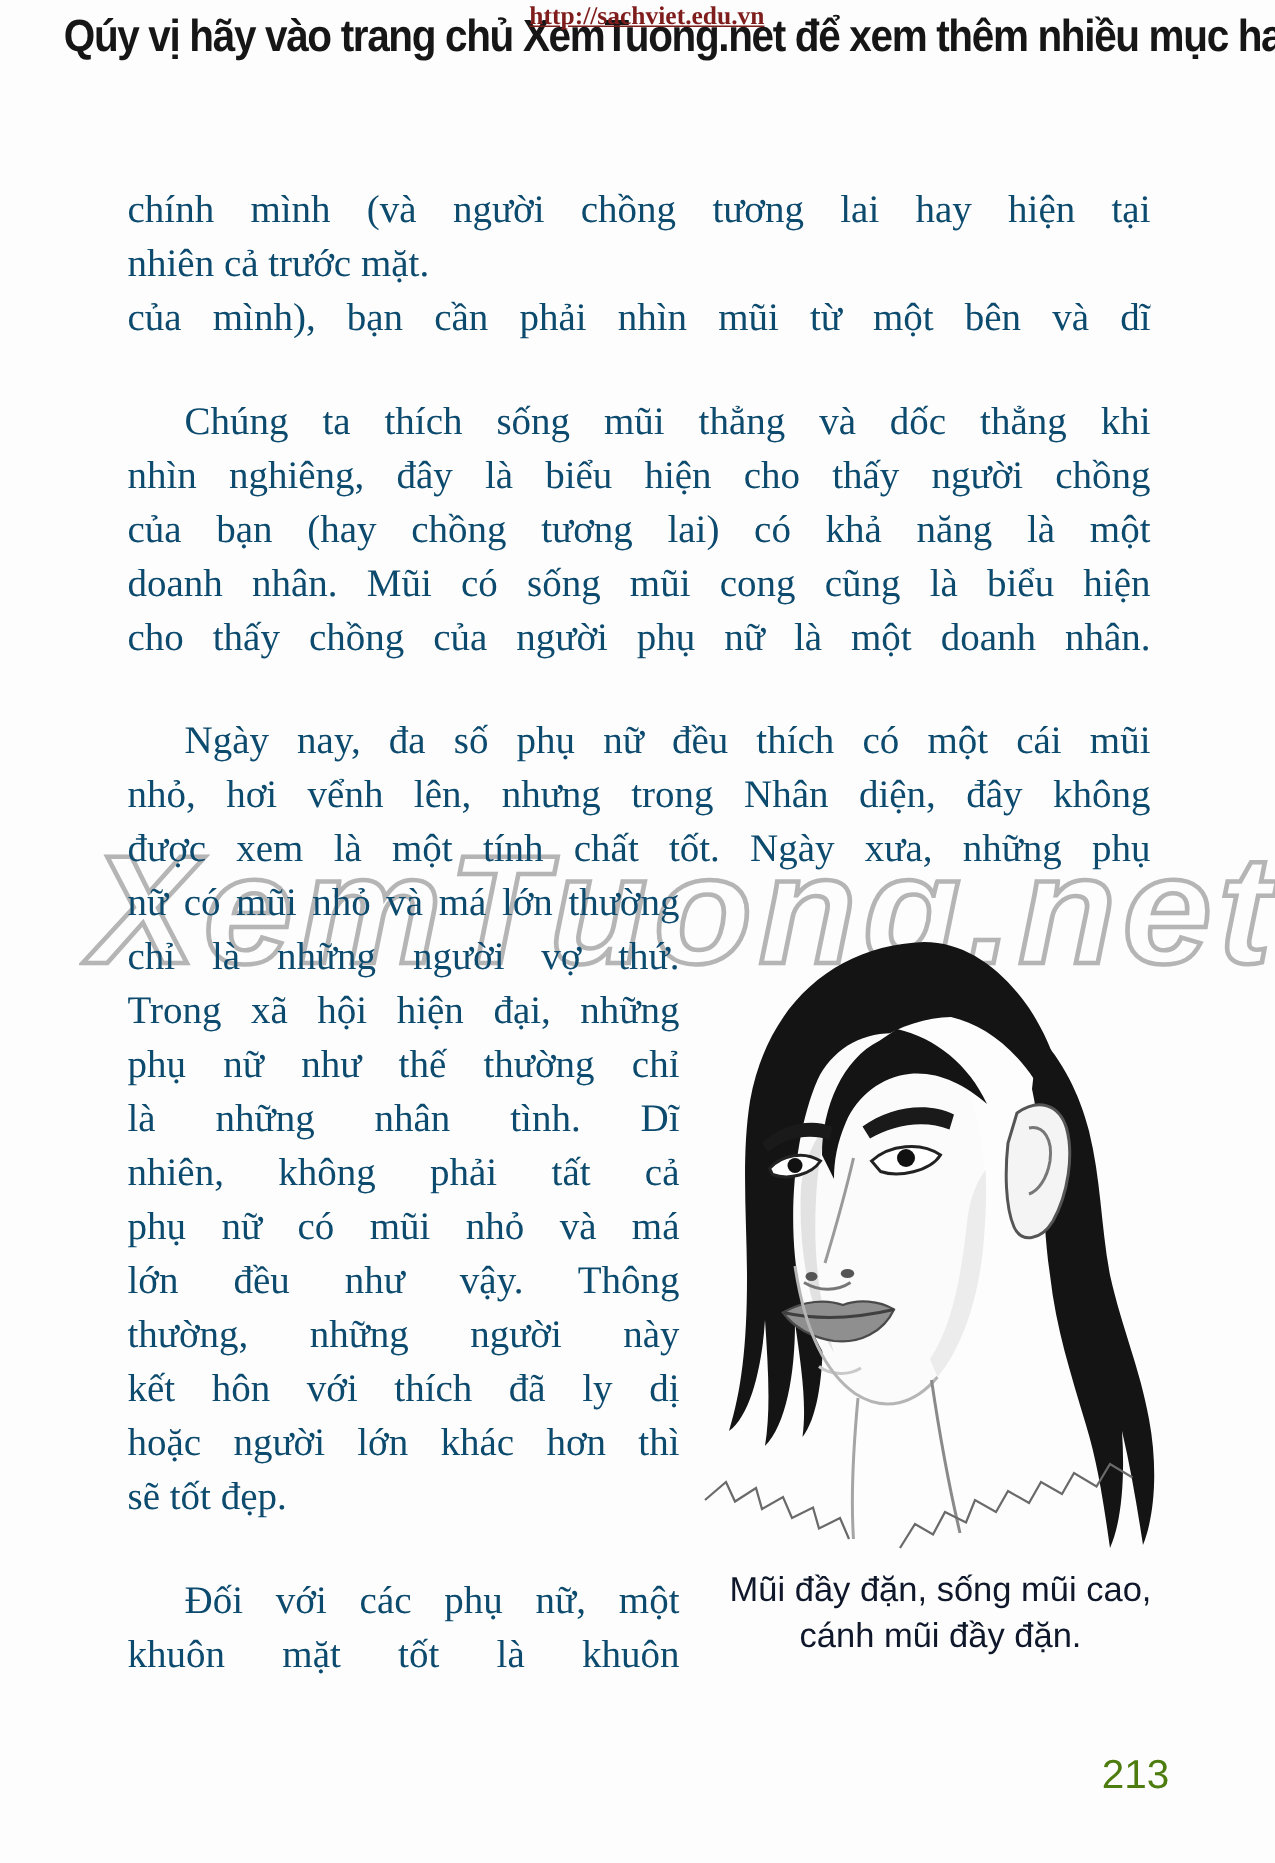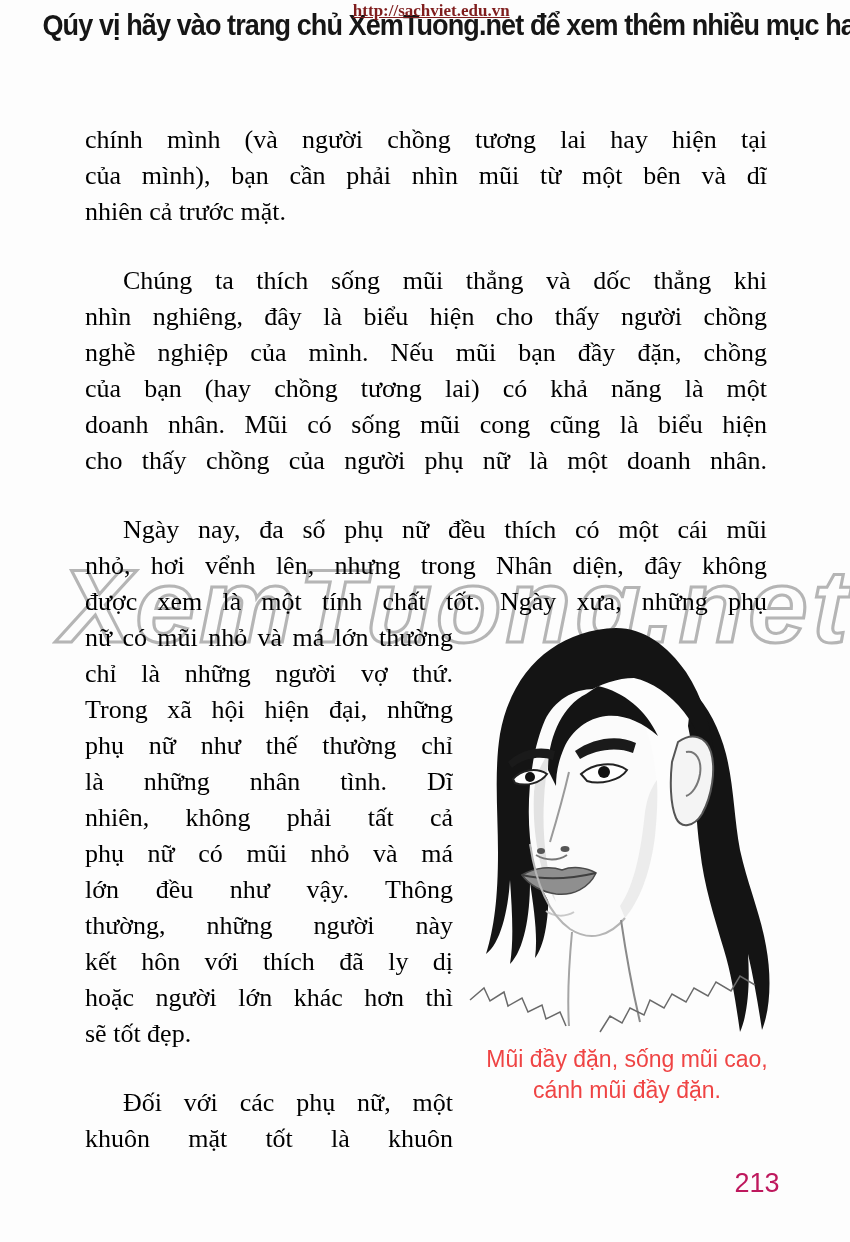--- a/index.html
+++ b/index.html
@@ -54,21 +54,21 @@
     transform: scaleX(1.04);
     transform-origin: left center;
   }
 
   
   .content {
     position: absolute;
     left: 85px; top: 122px;
     width: 682px;
     z-index: 1;
-    color: #000000;
+    color: #0c4a6e;
     font-size: 26px;
     line-height: 36px;
   }
   .para { margin: 0 0 12px 0; }
   .ln {
     text-align: justify;
     text-align-last: justify;
     height: 36px;
     overflow: hidden;
     white-space: normal;
@@ -85,54 +85,53 @@
     width: 358px;
     z-index: 2;
   }
   .figure svg { display: block; width: 355px; height: 432px; }
   .caption {
     margin-top: 10px;
     text-align: center;
     font-family: "Liberation Sans", sans-serif;
     font-size: 23px;
     line-height: 31px;
-    color: #ef4444;
+    color: #0f172a;
   }
 
   
   .page-number {
     position: absolute;
     left: 722px; top: 1168px;
     width: 70px;
     text-align: center;
     font-family: "Liberation Sans", sans-serif;
     font-size: 27px;
-    color: #be185d;
+    color: #4d7c0f;
     z-index: 1;
   }
 </style>
 </head>
 <body>
 
 <a class="overlay-url" href="#">http://sachviet.edu.vn</a>
 
 <div class="header">Qúy vị hãy vào trang chủ XemTuong.net để xem thêm nhiều mục hay khác</div>
 
 <div class="watermark">XemTuong.net</div>
 
 <div class="content" id="content">
     <div class="para">
       <div class="ln wide">chính mình (và người chồng tương lai hay hiện tại</div>
+      <div class="ln wide last">nhiên cả trước mặt.</div>
       <div class="ln wide">của mình), bạn cần phải nhìn mũi từ một bên và dĩ</div>
-      <div class="ln wide last">nhiên cả trước mặt.</div>
     </div>
     <div class="para">
       <div class="ln wide indent">Chúng ta thích sống mũi thẳng và dốc thẳng khi</div>
       <div class="ln wide">nhìn nghiêng, đây là biểu hiện cho thấy người chồng</div>
-      <div class="ln wide">nghề nghiệp của mình. Nếu mũi bạn đầy đặn, chồng</div>
       <div class="ln wide">của bạn (hay chồng tương lai) có khả năng là một</div>
       <div class="ln wide">doanh nhân. Mũi có sống mũi cong cũng là biểu hiện</div>
       <div class="ln wide">cho thấy chồng của người phụ nữ là một doanh nhân.</div>
     </div>
     <div class="para">
       <div class="ln wide indent">Ngày nay, đa số phụ nữ đều thích có một cái mũi</div>
       <div class="ln wide">nhỏ, hơi vểnh lên, nhưng trong Nhân diện, đây không</div>
       <div class="ln wide">được xem là một tính chất tốt. Ngày xưa, những phụ</div>
       <div class="ln narrow">nữ có mũi nhỏ và má lớn thường</div>
       <div class="ln narrow">chỉ là những người vợ thứ.</div>

